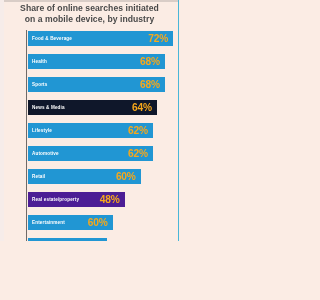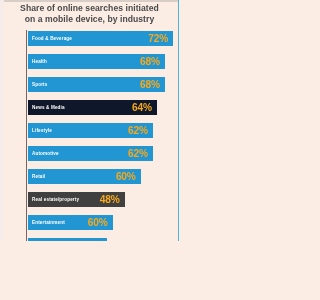--- a/index.html
+++ b/index.html
@@ -173,21 +173,21 @@
             <span class="bar-value" style="color: rgb(247, 168, 27);">62%</span>
           </div>
         </div>
         <div class="bar-row">
           <div class="bar" style="width: 112.7px; background: rgb(33, 150, 211);">
             <span class="bar-label">Retail</span>
             <span class="bar-value" style="color: rgb(247, 168, 27);">60%</span>
           </div>
         </div>
         <div class="bar-row">
-          <div class="bar" style="width: 96.6px; background: #404040;">
+          <div class="bar" style="width: 96.6px; background: #4c1d95;">
             <span class="bar-label">Real estate/property</span>
             <span class="bar-value" style="color: rgb(247, 168, 27);">48%</span>
           </div>
         </div>
         <div class="bar-row">
           <div class="bar" style="width: 84.6px; background: rgb(33, 150, 211);">
             <span class="bar-label">Entertainment</span>
             <span class="bar-value" style="color: rgb(247, 168, 27);">60%</span>
           </div>
         </div>

